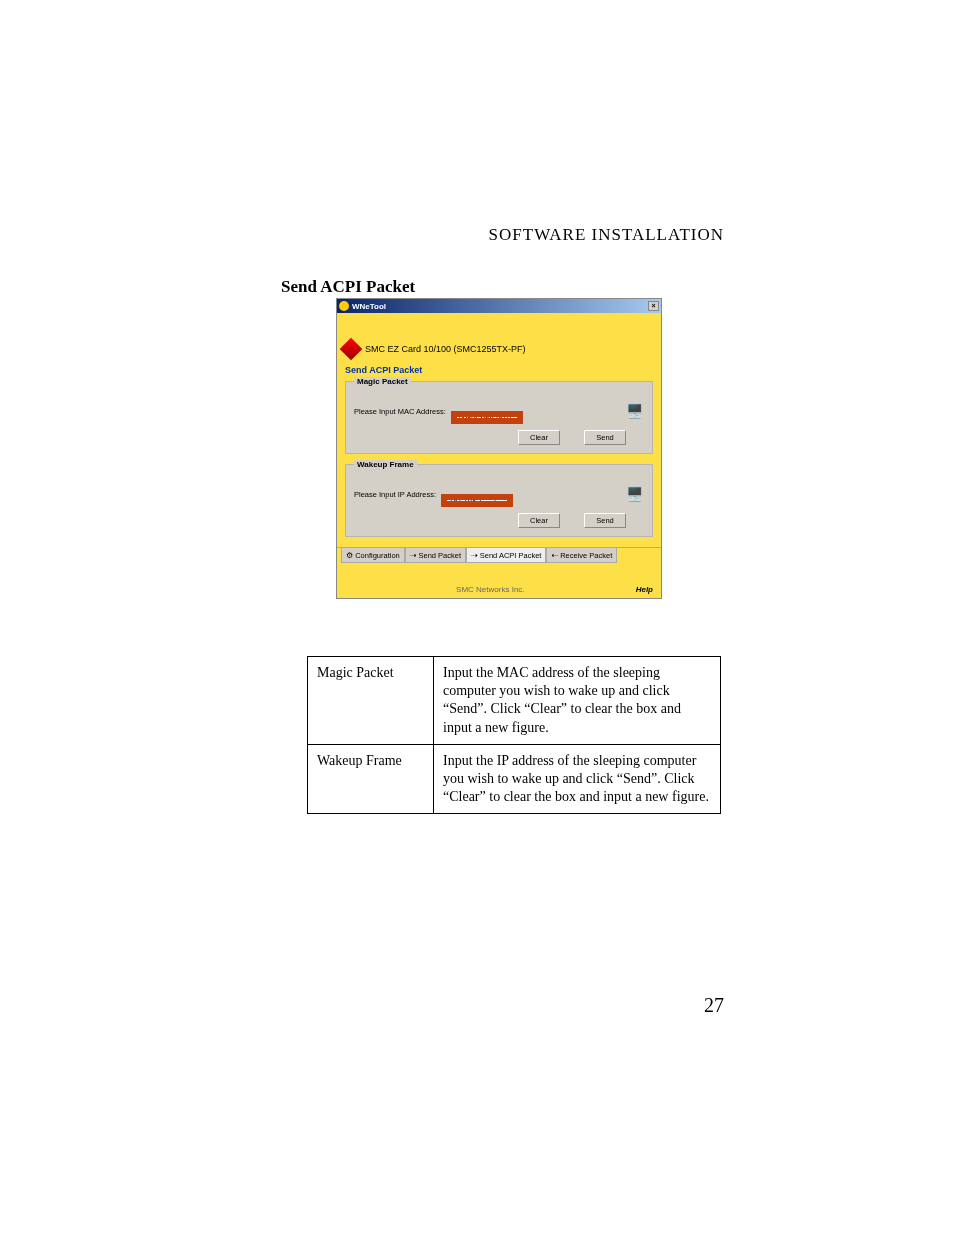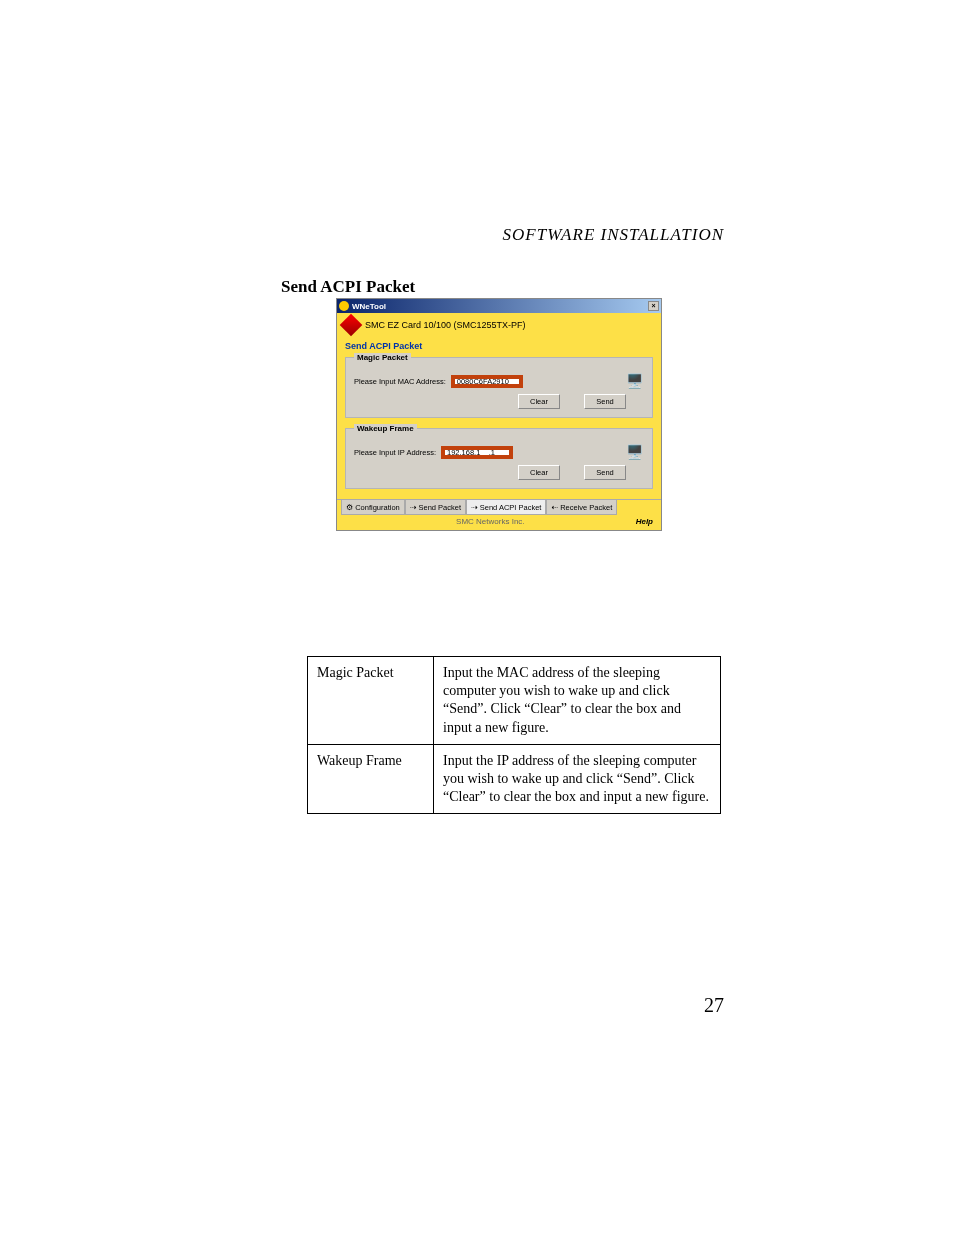--- a/index.html
+++ b/index.html
@@ -12,21 +12,20 @@
     position: relative;
   }
   .page {
     position: absolute;
     left: 0; top: 0; width: 954px; height: 1235px;
   }
   .section-header {
     position: absolute;
     right: 230px;
     top: 225px;
-    font-style: italic;
     font-variant: small-caps;
     font-size: 17px;
     letter-spacing: 1px;
     font-family: Georgia, serif;
   }
   .section-heading {
     position: absolute;
     left: 281px;
     top: 277px;
     font-weight: bold;
@@ -70,20 +69,21 @@
     background: #d4d0c8;
     border: 1px solid #888;
     color: #000;
     font-size: 7px;
     text-align: center;
     line-height: 8px;
   }
   .logo-row {
     display: flex; align-items: center; gap: 6px;
     padding: 4px 6px 6px 6px;
+    margin-top: 24px;
   }
   .logo-diamond {
     width: 16px; height: 16px;
     transform: rotate(45deg);
     background: linear-gradient(135deg,#f00,#900);
     display:inline-block;
   }
   .card-title { font-size: 9px; }
   .panel-title {
     color: #0033aa;
@@ -109,24 +109,25 @@
   .field-row {
     display: flex; align-items: center;
     gap: 5px;
     margin-bottom: 6px;
   }
   .field-label { font-size: 7.5px; white-space: nowrap; }
   .field-input {
     font-family: Tahoma, Arial, sans-serif;
     font-size: 7.5px;
     height: 13px;
-    border: 4px solid #c2410c;
+    border: 6px solid #c2410c;
     background: #fff;
     padding: 0 2px;
     width: 72px;
+    margin-top: 13px;
   }
   .pc-icon {
     font-size: 14px;
     line-height: 1;
   }
   .btn {
     font-family: Tahoma, Arial, sans-serif;
     font-size: 7.5px;
     height: 15px;
     width: 42px;
@@ -163,20 +164,21 @@
   .tab.active {
     background: #eee;
   }
   .tab-ico { font-size: 8px; }
   .status-row {
     display: flex;
     font-size: 8px;
     color: #666;
     padding: 2px 8px 4px 8px;
     justify-content: space-between;
+    margin-top: 20px;
   }
   .status-company { flex: 1; text-align: center; }
   .help-label { font-weight: bold; color: #000; font-style: italic; }
 
   .body-text {
     position: absolute;
     left: 281px;
     top: 602px;
     width: 445px;
     font-size: 16px;

